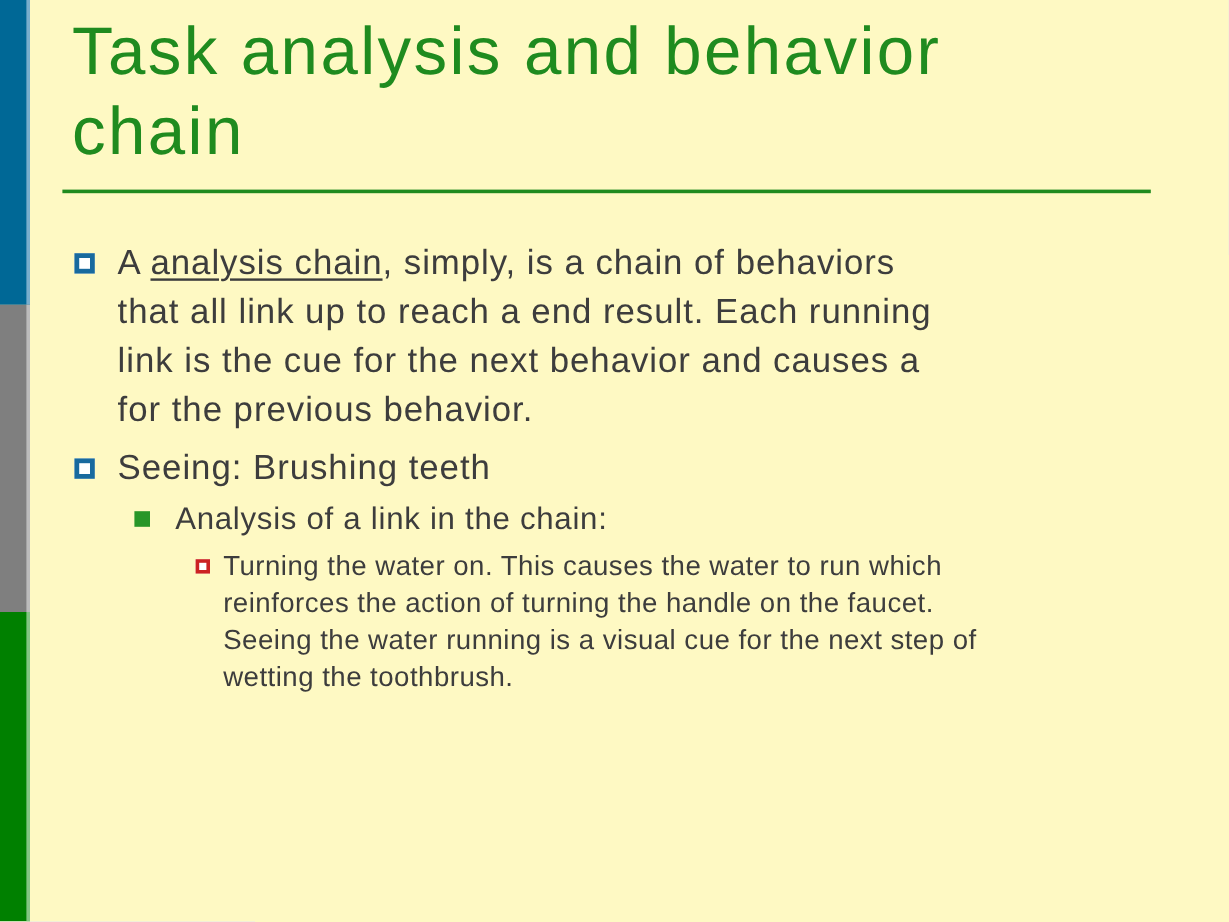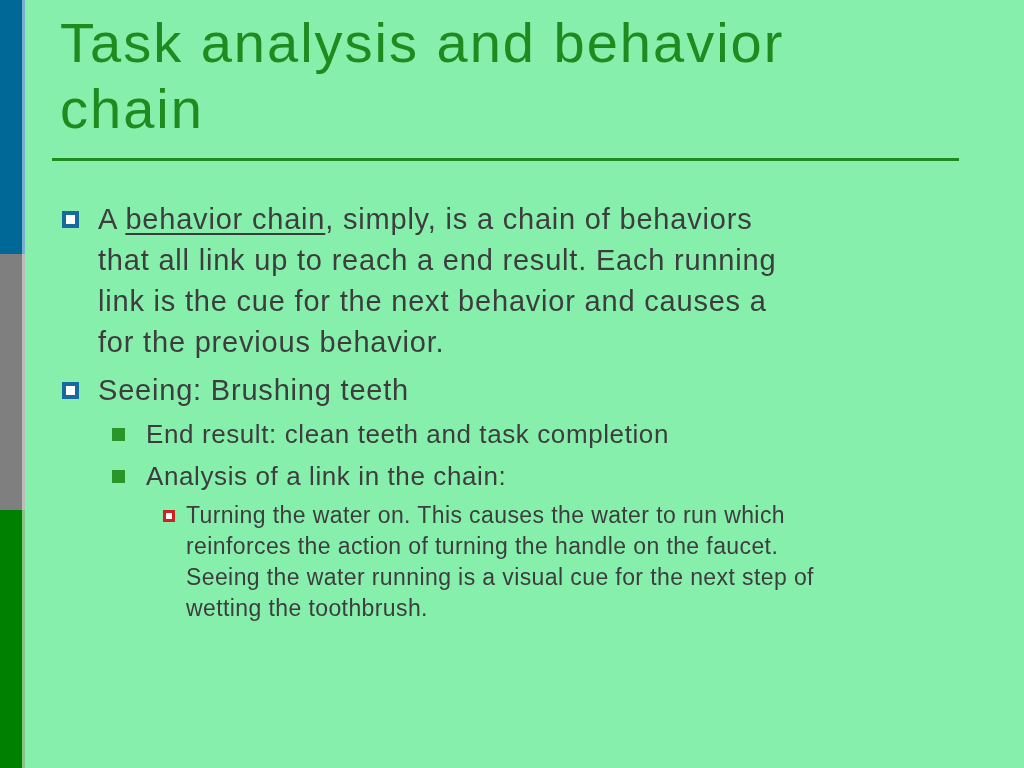--- a/index.html
+++ b/index.html
@@ -3,21 +3,21 @@
 <meta charset="utf-8">
 <style>
   * { margin: 0; padding: 0; box-sizing: border-box; }
   html, body { background: #e8e8e8; }
   body { font-family: "Liberation Sans", "DejaVu Sans", sans-serif; }
 
   .slide {
     position: relative;
     width: 1024px;
     height: 768px;
-    background: #86efac;
+    background: #fef9c3;
     overflow: hidden;
   }
 
   
   .sidebar { position: absolute; left: 0; top: 0; width: 28px; height: 768px; }
   .seg { width: 25px; }
   .seg-blue  { height: 254px; background: #006896; border-right: 3px solid #79aecd; }
   .seg-gray  { height: 256px; background: #7f7f7f; border-right: 3px solid #bcbcbc; }
   .seg-green { height: 258px; background: #008000; border-right: 3px solid #84c484; }
 
@@ -107,40 +107,34 @@
       <div class="title-line">chain</div>
     </div>
 
     <hr class="rule">
 
     <div class="body">
 
       <div class="li l1">
         <span class="marker-blue"></span>
         <div class="text">
-          <div class="line"><span>A </span><span class="u">behavior chain</span><span>, simply, is a chain of behaviors</span></div>
+          <div class="line"><span>A </span><span class="u">analysis chain</span><span>, simply, is a chain of behaviors</span></div>
           <div class="line">that all link up to reach a end result. Each running</div>
           <div class="line">link is the cue for the next behavior and causes a</div>
           <div class="line">for the previous behavior.</div>
         </div>
       </div>
 
       <div class="li l1 li-example">
         <span class="marker-blue"></span>
         <div class="text">
           <div class="line">Seeing: Brushing teeth</div>
         </div>
       </div>
 
-      <div class="li l2 l2-first">
-        <span class="marker-green"></span>
-        <div class="text">
-          <div class="line">End result: clean teeth and task completion</div>
-        </div>
-      </div>
 
       <div class="li l2">
         <span class="marker-green"></span>
         <div class="text">
           <div class="line">Analysis of a link in the chain:</div>
         </div>
       </div>
 
       <div class="li l3">
         <span class="marker-red"></span>

